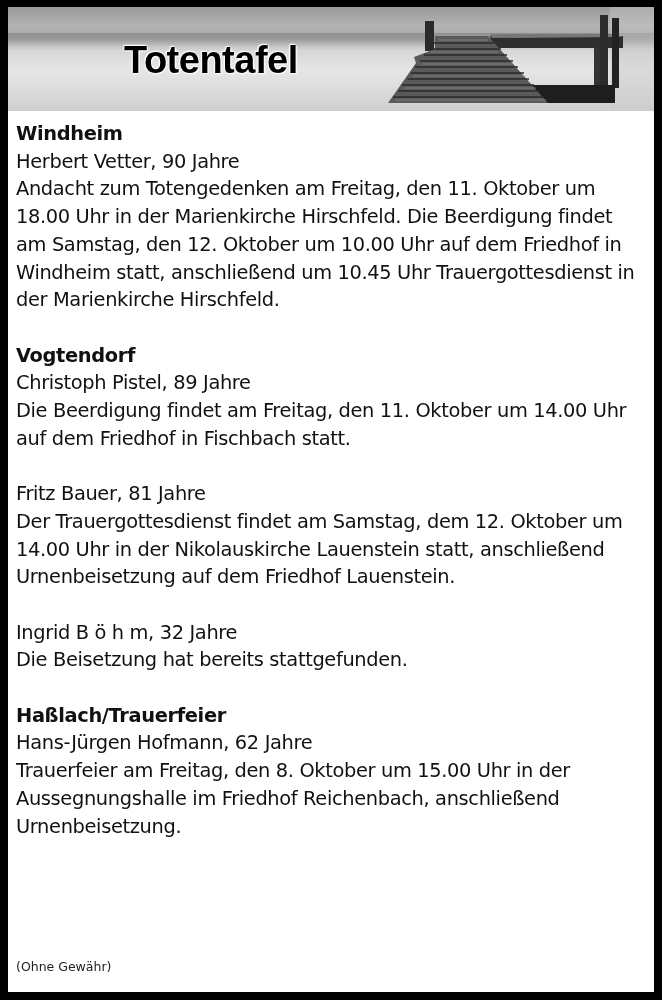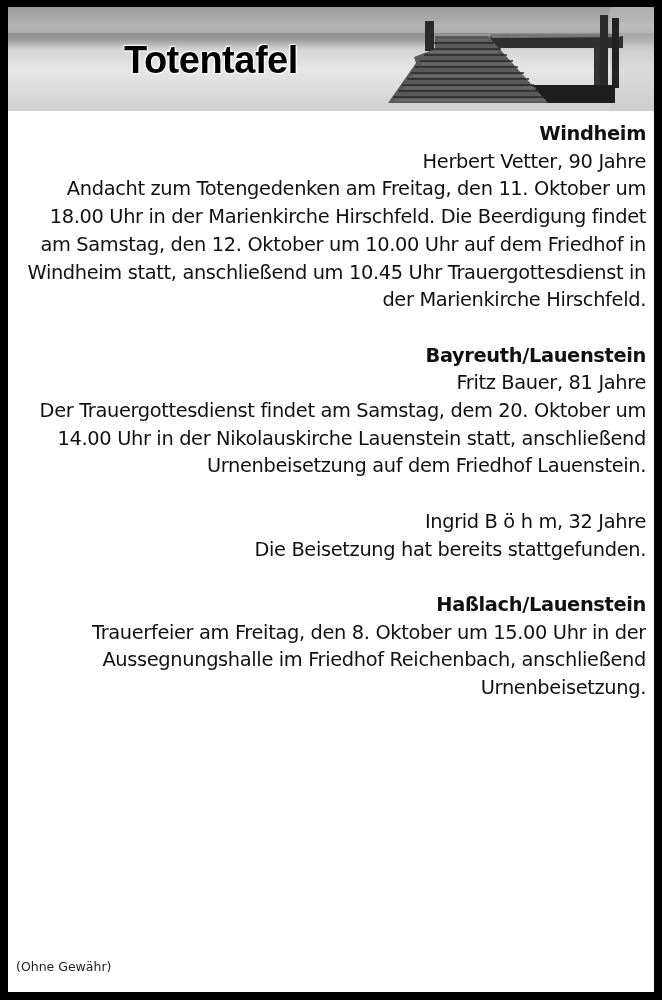--- a/index.html
+++ b/index.html
@@ -26,21 +26,21 @@
       font-family: "Liberation Sans", sans-serif; font-weight: bold;
       font-size: 38px; letter-spacing: -0.5px; color: #000;
       text-shadow: 0 0 2px #fff, 0 0 3px #fff, 1px 1px 1px #fff, -1px -1px 1px #fff;
     }
     .pier { position: absolute; left: 372px; top: 0; width: 274px; height: 104px; }
     .content {
       position: absolute; left: 8px; top: 113px; width: 630px;
       color: #111; font-size: 19.4px; line-height: 27.7px;
       letter-spacing: -0.35px;
     }
-    .entry { margin-bottom: 27.7px; text-align: right; }
+    .entry { margin-bottom: 27.7px; }
     .place { font-weight: bold; }
     .footer-note {
       position: absolute; left: 8px; top: 952px;
       font-size: 12.5px; color: #222;
     }
   </style>
 </head>
 <body>
 
 <div class="frame">
@@ -86,28 +86,33 @@
     <div class="banner-title">Totentafel</div>
   </div>
 
   <div class="content">
     <div class="entry">
       <div class="place">Windheim</div>
       <div>Herbert Vetter, 90 Jahre</div>
       <div>Andacht zum Totengedenken am Freitag, den 11. Oktober um 18.00 Uhr in der Marienkirche Hirschfeld. Die Beerdigung findet am Samstag, den 12. Oktober um 10.00 Uhr auf dem Friedhof in Windheim statt, anschließend um 10.45 Uhr Trauergottesdienst in der Marienkirche Hirschfeld.</div>
     </div>
     <div class="entry">
-      <div class="place">Bayreuth/Lauenstein</div>
+      <div class="place">Vogtendorf</div>
+      <div>Christoph Pistel, 89 Jahre</div>
+      <div>Die Beerdigung findet am Freitag, den 11. Oktober um 14.00 Uhr auf dem Friedhof in Fischbach statt.</div>
+    </div>
+    <div class="entry">
       <div>Fritz Bauer, 81 Jahre</div>
-      <div>Der Trauergottesdienst findet am Samstag, dem 20. Oktober um 14.00 Uhr in der Nikolauskirche Lauenstein statt, anschließend Urnenbeisetzung auf dem Friedhof Lauenstein.</div>
+      <div>Der Trauergottesdienst findet am Samstag, dem 12. Oktober um 14.00 Uhr in der Nikolauskirche Lauenstein statt, anschließend Urnenbeisetzung auf dem Friedhof Lauenstein.</div>
     </div>
     <div class="entry">
       <div>Ingrid B ö h m, 32 Jahre</div>
       <div>Die Beisetzung hat bereits stattgefunden.</div>
     </div>
     <div class="entry">
-      <div class="place">Haßlach/Lauenstein</div>
+      <div class="place">Haßlach/Trauerfeier</div>
+      <div>Hans-Jürgen Hofmann, 62 Jahre</div>
       <div>Trauerfeier am Freitag, den 8. Oktober um 15.00 Uhr in der Aussegnungshalle im Friedhof Reichenbach, anschließend Urnenbeisetzung.</div>
     </div>
   </div>
 
   <div class="footer-note">(Ohne Gewähr)</div>
 </div>
 
 </body></html>

